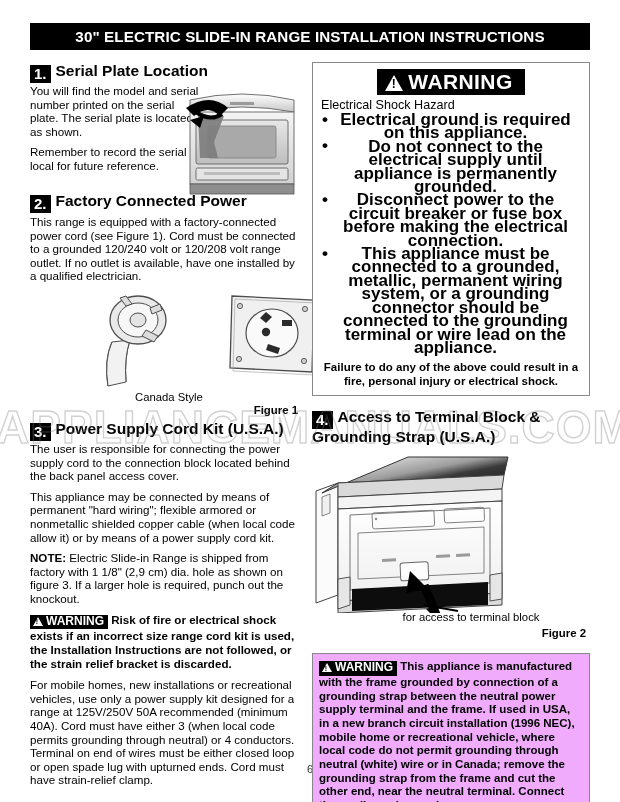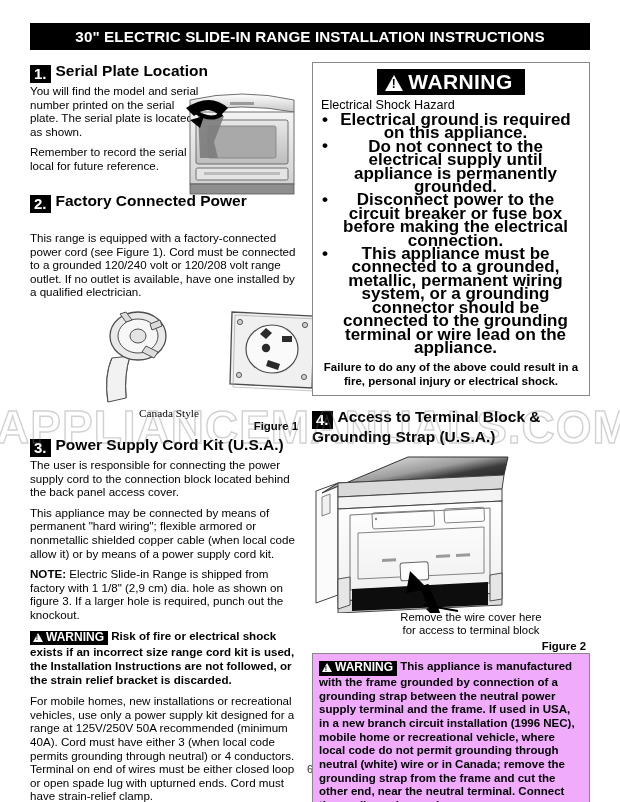--- a/index.html
+++ b/index.html
@@ -186,21 +186,21 @@
           <path d="M2 22 Q26 6 44 22 L36 30 Q24 18 10 30 Z" fill="#000"></path>
           <path d="M12 26 Q26 36 38 28" stroke="#000" stroke-width="4" fill="none"></path>
           <polygon points="16,42 6,34 20,30" fill="#000"></polygon>
         </svg>
       </div>
     </div>
 
     <div class="sec-head" style="">
       <span class="sec-num">2.</span><span class="sec-title">Factory Connected Power</span>
     </div>
-    <p style="margin-top:18px;">This range is equipped with a factory-connected power cord (see Figure 1). Cord must be connected to a grounded 120/240 volt or 120/208 volt range outlet. If no outlet is available, have one installed by a qualified electrician.</p>
+    <p style="margin-top:2px;">This range is equipped with a factory-connected power cord (see Figure 1). Cord must be connected to a grounded 120/240 volt or 120/208 volt range outlet. If no outlet is available, have one installed by a qualified electrician.</p>
 
     <div class="fig1-wrap">
       <svg width="250" height="98" viewBox="0 0 250 98" style="margin-left:52px;">
 
         <path d="M26 96 Q22 70 30 52" stroke="#4d4d4d" stroke-width="1.2" fill="none"></path>
         <path d="M44 92 Q42 68 48 50" stroke="#4d4d4d" stroke-width="1.2" fill="none"></path>
         <path d="M26 96 Q22 70 30 52 L48 50 Q42 68 44 92 Z" fill="#f2f2f2" stroke="#4d4d4d" stroke-width="1"></path>
 
         <ellipse cx="56" cy="30" rx="28" ry="24" fill="#e9e9e9" stroke="#4d4d4d" stroke-width="1.3"></ellipse>
         <ellipse cx="56" cy="30" rx="20" ry="17" fill="#f7f7f7" stroke="#4d4d4d" stroke-width="1"></ellipse>
@@ -217,21 +217,21 @@
         <circle cx="157" cy="69" r="2.6" fill="#cfcfcf" stroke="#4d4d4d" stroke-width="0.9"></circle>
         <circle cx="222" cy="71" r="2.6" fill="#cfcfcf" stroke="#4d4d4d" stroke-width="0.9"></circle>
 
         <ellipse cx="190" cy="43" rx="26" ry="24" fill="#fafafa" stroke="#4d4d4d" stroke-width="1.2"></ellipse>
         <path d="M178 28 L184 22 L190 27 L184 33 Z" fill="#2b2b2b"></path>
         <path d="M200 30 L210 30 L210 36 L200 36 Z" fill="#2b2b2b"></path>
         <path d="M186 54 L198 58 L196 64 L184 60 Z" fill="#2b2b2b"></path>
         <circle cx="184" cy="42" r="4.2" fill="#2b2b2b"></circle>
       </svg>
     </div>
-    <div class="figcap fig1-cap" style="margin-left:10px;font-family:Liberation Serif, serif;">
+    <div class="figcap fig1-cap" style="margin-left:10px;">
       <span>Canada Style</span>
     </div>
     <div class="fig-title" style="margin-left:10px;margin-bottom:4px;">Figure 1</div>
 
     <div class="sec-head">
       <span class="sec-num">3.</span><span class="sec-title">Power Supply Cord Kit (U.S.A.)</span>
     </div>
     <p style="margin-top:1px;">The user is responsible for connecting the power supply cord to the connection block located behind the back panel access cover.</p>
     <p>This appliance may be connected by means of permanent "hard wiring"; flexible armored or nonmetallic shielded copper cable (when local code allow it) or by means of a power supply cord kit.</p>
     <p><b>NOTE:</b><span> Electric Slide-in Range is shipped from factory with 1 1/8" (2,9 cm) dia. hole as shown on figure 3. If a larger hole is required, punch out the knockout.</span></p>
@@ -305,21 +305,20 @@
         <path d="M40 136 L176 129 L176 152 L40 158 Z" fill="#0d0d0d"></path>
         <path d="M26 126 L38 124 L38 152 L26 156 Z" fill="#e6e6e6" stroke="#444" stroke-width="0.9"></path>
         <path d="M178 122 L190 120 L190 146 L178 148 Z" fill="#e6e6e6" stroke="#444" stroke-width="0.9"></path>
 
         <polygon points="102,122 122,154 114,156 128,170 116,150 124,148" fill="#000"></polygon>
         <path d="M112 152 L146 158" stroke="#000" stroke-width="2"></path>
         <polygon points="98,118 94,140 116,136" fill="#000"></polygon>
         <rect x="108" y="134" width="9" height="34" fill="#000" transform="rotate(-22 108 134)"></rect>
       </svg>
       <div class="fig2-cap">
-        <div class="figcap">Remove the wire cover here</div>
         <div class="figcap">for access to terminal block</div>
         <div class="fig-title" style="margin-top:3px;">Figure 2</div>
       </div>
     </div>
 
     <div class="warnbox2" style="margin-top:4px;">
       <p><span class="tagbox tag-inline"><span class="tri"></span><span>WARNING</span></span><span> This appliance is manufactured with the frame grounded by connection of a grounding strap between the neutral power supply terminal and the frame. If used in USA, in a new branch circuit installation (1996 NEC), mobile home or recreational vehicle, where local code do not permit grounding through neutral (white) wire or in Canada; remove the grounding strap from the frame and cut the other end, near the neutral terminal. Connect the appliance in usual manner.</span></p>
     </div>
   </div>
 

